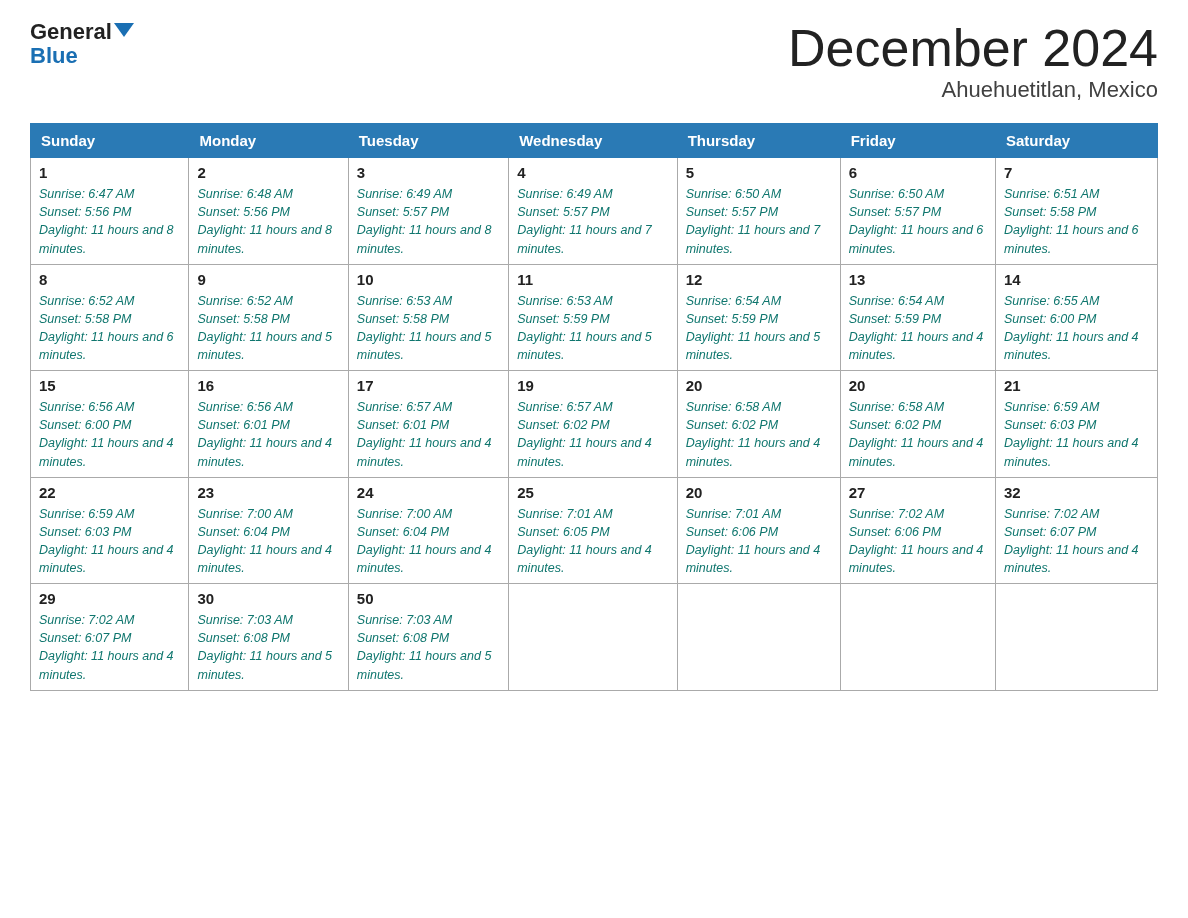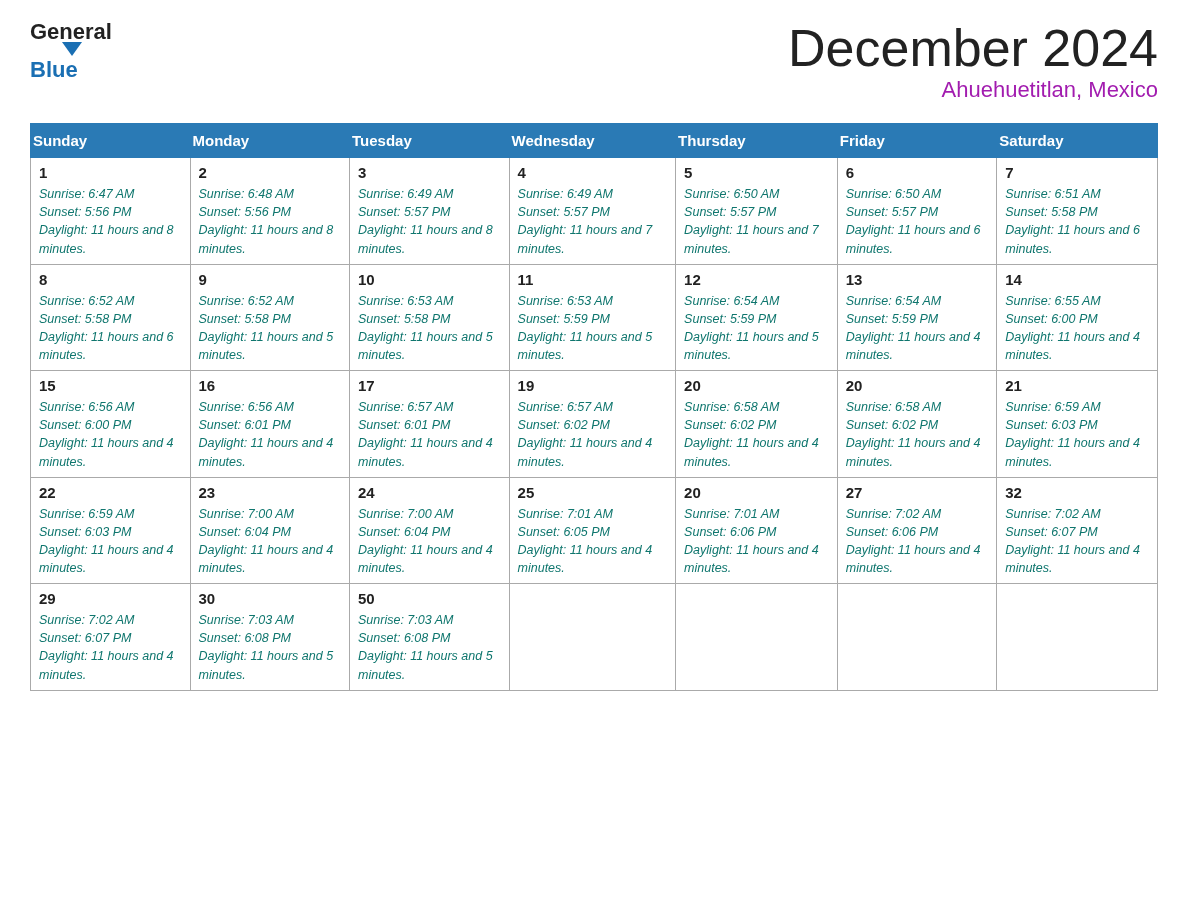--- a/index.html
+++ b/index.html
@@ -43,31 +43,31 @@
     }
     .title-block h1 {
       font-size: 52px;
       font-weight: normal;
       color: #222;
       line-height: 1.1;
     }
     .title-block h2 {
       font-size: 22px;
       font-weight: normal;
-      color: #a21caf;
+      color: #404040;
     }
     table {
       width: 100%;
       border-collapse: collapse;
       font-size: 13px;
     }
     thead th {
       background-color: #2a7ab5;
       color: #fff;
-      padding: 8px 2px;
+      padding: 8px 10px;
       text-align: left;
       font-size: 15px;
       font-weight: bold;
       border: 1px solid #2a7ab5;
     }
     tbody td {
       border: 1px solid #aaa;
       vertical-align: top;
       padding: 6px 8px;
       min-height: 80px;
@@ -89,21 +89,21 @@
     }
     td.empty {
       background: #fff;
     }
   </style>
 </head>
 <body>
 
 <div class="header">
   <div class="logo">
-    <div style="display:flex; align-items:center;flex-direction:column;">
+    <div style="display:flex; align-items:center;">
       <span class="logo-text">General</span>
       <span class="logo-triangle"></span>
     </div>
     <span class="logo-text" style="color:#1a6fb3;">Blue</span>
   </div>
   <div class="title-block">
     <h1>December 2024</h1>
     <h2>Ahuehuetitlan, Mexico</h2>
   </div>
 </div>

